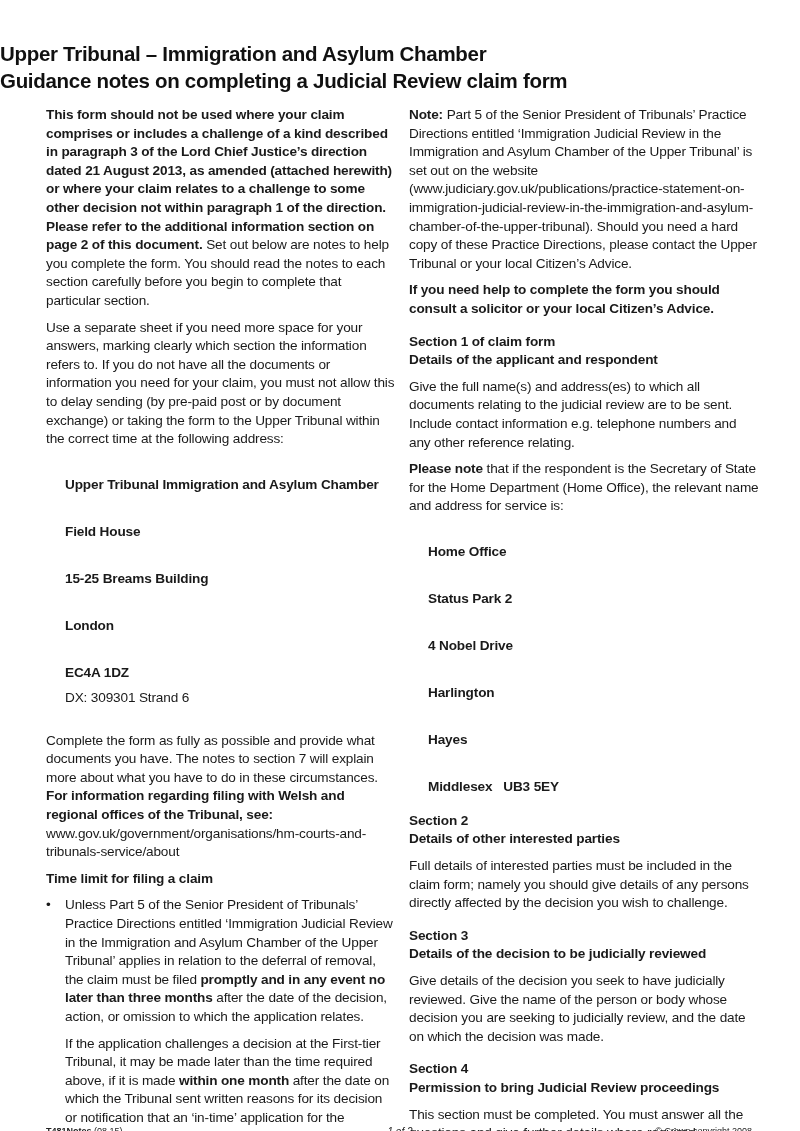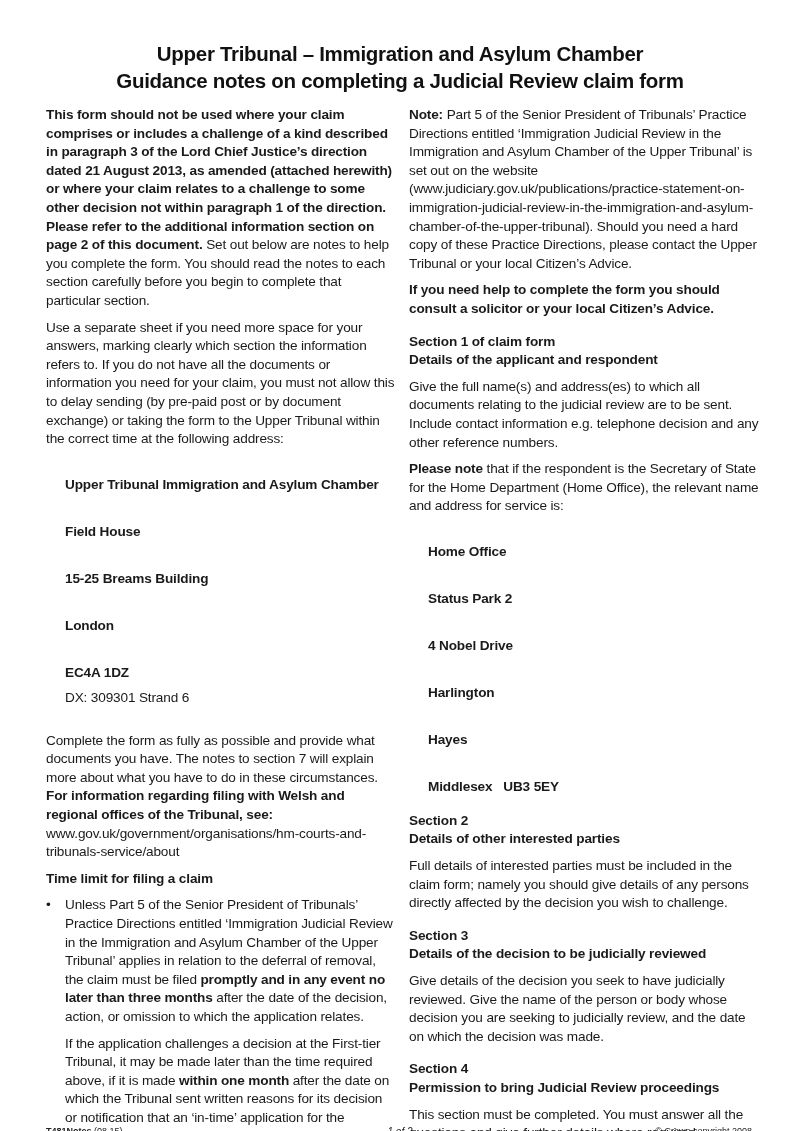--- a/index.html
+++ b/index.html
@@ -1,18 +1,18 @@
 <!DOCTYPE html>
 <html><head>
   <meta charset="utf-8">
   <style>
     html, body { margin: 0; padding: 0; background: #ffffff; }
     body { width: 800px; height: 1131px; position: relative; overflow: hidden;
            font-family: "Liberation Sans", "DejaVu Sans", sans-serif; color: #1a1a1a; }
-    .title { position: absolute; top: 40px; left: 0; width: 800px; text-align: center;
+    .title { position: absolute; top: 40px; left: 0; width: 800px; text-align: left;
              font-weight: bold; font-size: 20.5px; line-height: 27px; color: #111; letter-spacing: -0.3px; }
     .col { position: absolute; top: 106px; font-size: 13.6px; line-height: 18.6px; letter-spacing: -0.15px; }
     .col-left { left: 46px; width: 350px; }
     .col-right { left: 409px; width: 350px; }
     p { margin: 0 0 8px 0; }
     b { font-weight: bold; }
     .addr { margin: 0 0 0 19px; }
     .addr div { font-weight: bold; line-height: 23px; margin-top: 24px; }
     .addr .plain { font-weight: normal; margin-top: 2px; margin-bottom: 23px; }
     .heading { font-weight: bold; margin: 0 0 8px 0; }
@@ -52,21 +52,21 @@
 
 <div class="col col-right">
   <p><b>Note:</b><span> Part 5 of the Senior President of Tribunals’ Practice Directions entitled ‘Immigration Judicial Review in the Immigration and Asylum Chamber of the Upper Tribunal’ is set out on the website (www.judiciary.gov.uk/publications/practice-statement-on-immigration-judicial-review-in-the-immigration-and-asylum-chamber-of-the-upper-tribunal). Should you need a hard copy of these Practice Directions, please contact the Upper Tribunal or your local Citizen’s Advice.</span></p>
   <p><b>If you need help to complete the form you should consult a solicitor or your local Citizen’s Advice.</b></p>
 
   <div class="sect">
     <div class="heading">
       <div>Section 1 of claim form</div>
       <div>Details of the applicant and respondent</div>
     </div>
-    <p>Give the full name(s) and address(es) to which all documents relating to the judicial review are to be sent. Include contact information e.g. telephone decision and any other reference numbers.</p>
+    <p>Give the full name(s) and address(es) to which all documents relating to the judicial review are to be sent. Include contact information e.g. telephone numbers and any other reference relating.</p>
     <p><b>Please note</b><span> that if the respondent is the Secretary of State for the Home Department (Home Office), the relevant name and address for service is:</span></p>
     <div class="addr">
       <div>Home Office</div>
       <div>Status Park 2</div>
       <div>4 Nobel Drive</div>
       <div>Harlington</div>
       <div>Hayes</div>
       <div style="white-space: pre;">Middlesex   UB3 5EY</div>
     </div>
   </div>

